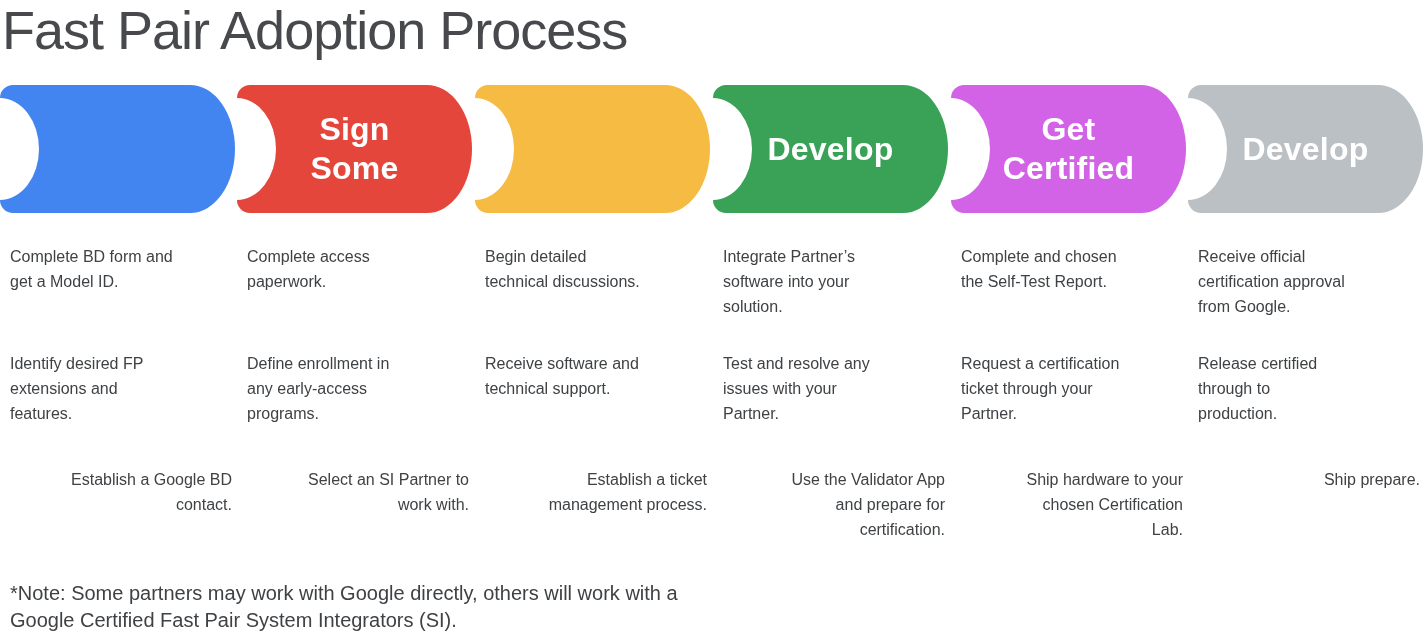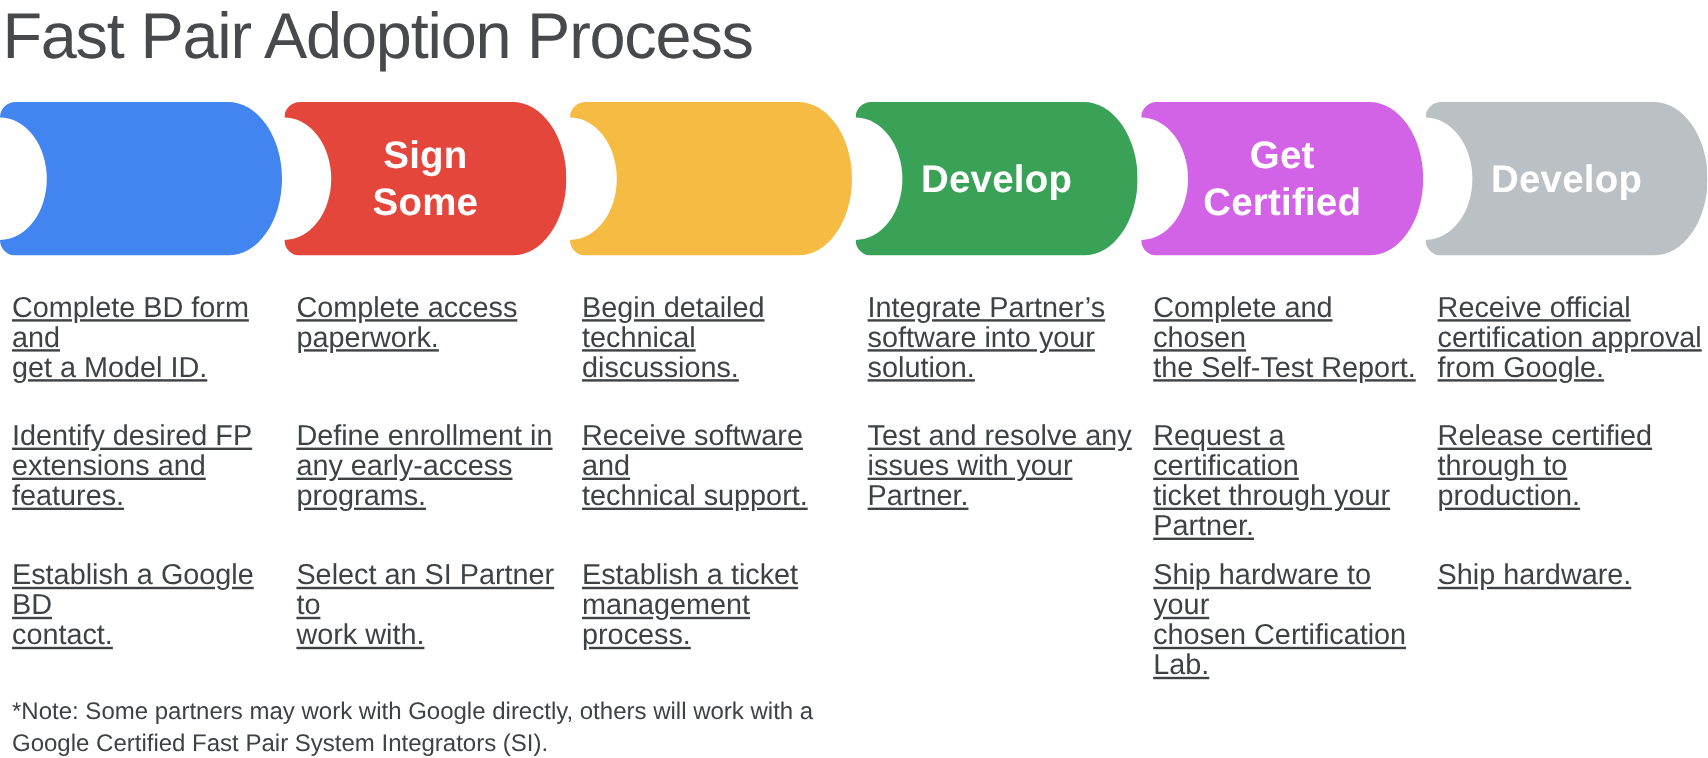--- a/index.html
+++ b/index.html
@@ -45,29 +45,28 @@
     font-size:32px;
     line-height:39px;
     font-weight:700;
     letter-spacing:0.2px;
     white-space:pre-line;
   }
   .step{
     position:absolute;
     left:10px;
     width:222px;
-    font-size:24px;
+    font-size:16px;
     line-height:25px;
     color:#3f4245;
     white-space:pre-line;
-    text-decoration:underline;
   }
   .step.r1{top:244px;}
   .step.r2{top:351px;}
-  .step.r3{top:467px;}
+  .step.r3{top:467px;text-align:right;}
   .footnote{
     position:absolute;
     left:10px;top:580px;
     width:780px;
     font-size:20px;
     line-height:27px;
     color:#3f4245;
     white-space:pre-line;
   }
 </style>
@@ -126,20 +125,23 @@
     </svg>
     <div class="stage-label">
       <span>Develop</span>
     </div>
     <div class="step r1">Integrate Partner’s
 software into your
 solution.</div>
     <div class="step r2">Test and resolve any
 issues with your
 Partner.</div>
+    <div class="step r3">Use the Validator App
+and prepare for
+certification.</div>
   </div>
 
   <div class="stage" style="left:951px">
     <svg class="shape" width="235" height="128" viewBox="0 0 235 128">
       <path d="M 13 0 L 190 0 A 45 64 0 0 1 190 128 L 13 128 A 13 13 0 0 1 0 115 A 39 51 0 0 0 0 13 A 13 13 0 0 1 13 0 Z" fill="#D263E6"></path>
     </svg>
     <div class="stage-label">
       <span>Get
 Certified</span>
     </div>
@@ -159,19 +161,19 @@
     </svg>
     <div class="stage-label">
       <span>Develop</span>
     </div>
     <div class="step r1">Receive official
 certification approval
 from Google.</div>
     <div class="step r2">Release certified
 through to
 production.</div>
-    <div class="step r3">Ship hardware.</div>
+    <div class="step r3">Ship prepare.</div>
   </div>
 
   <div class="footnote">*Note: Some partners may work with Google directly, others will work with a
 Google Certified Fast Pair System Integrators (SI).</div>
 
 </div>
 
 </body></html>

